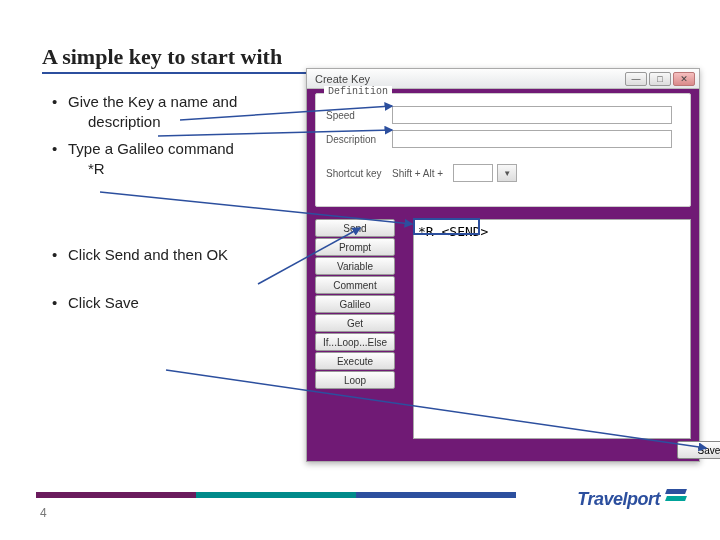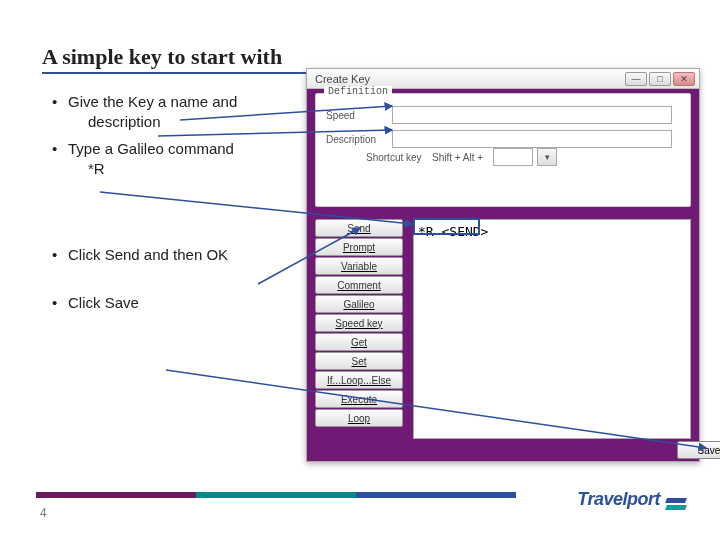--- a/index.html
+++ b/index.html
@@ -81,34 +81,34 @@
     background: #fff; padding: 0 4px;
     font-size: 10px; color: #555; font-family: Liberation Mono, monospace;
   }
   .row { position: absolute; left: 10px; display:flex; align-items:center; font-size:10px; color:#555; }
   .row label { width: 66px; }
   .field {
     height: 18px; border: 1px solid #aaa; background:#fff;
   }
   .row.name { top: 12px; } .row.name .field { width: 280px; }
   .row.desc { top: 36px; } .row.desc .field { width: 280px; }
-  .row.shk { top: 54px; margin-left: 40px; }
+  .row.shk { top: 70px; }
   .row.shk .txt { margin-right: 10px; }
   .row.shk .field { width: 40px; }
   .dropdown {
     margin-left: 4px; width: 20px; height: 18px;
     border:1px solid #aaa; background: linear-gradient(#f8f8f8,#ddd);
     display:inline-flex; align-items:center; justify-content:center; font-size:8px;
   }
 
   .sidebuttons {
     position: absolute;
     left: 8px; top: 150px;
-    width: 88px;
-    display: flex; flex-direction: column; gap: 0px; text-decoration: underline;
+    width: 80px;
+    display: flex; flex-direction: column; gap: 0px;
   }
   .sbtn {
     height: 18px;
     border: 1px solid #999;
     background: linear-gradient(#fdfdfd,#e0e0e0);
     border-radius: 2px;
     font-size: 10px;
     display:flex; align-items:center; justify-content:center;
     color:#333;
     margin-bottom:1px;
@@ -157,21 +157,21 @@
   .footerbar .b { flex:1; background:#008a8a; }
   .footerbar .c { flex:1; background:#2c4f9e; }
 
   .pagenum {
     position:absolute; left:40px; bottom:20px;
     font-size:12px; color:#777;
   }
 
   .logo {
     position:absolute; right:34px; bottom:30px;
-    display:flex; align-items:flex-end; gap:6px;
+    display:flex; align-items:flex-start; gap:6px;
   }
   .logo-text {
     font-size:18px; font-style:italic; font-weight:bold;
     color:#2c4f9e; letter-spacing:-0.5px;
   }
   .logo-mark { display:inline-block; }
   .logo-mark .p1 { display:block; width:20px; height:5px; background:#2c4f9e; transform:skewX(-20deg); margin-bottom:2px;}
   .logo-mark .p2 { display:block; width:20px; height:5px; background:#00a39a; transform:skewX(-20deg);}
 
   svg.arrows {
@@ -231,23 +231,21 @@
       <div class="dropdown">▼</div>
     </div>
   </div>
 
   <div class="sidebuttons">
     <div class="sbtn">Send</div>
     <div class="sbtn">Prompt</div>
     <div class="sbtn">Variable</div>
     <div class="sbtn">Comment</div>
     <div class="sbtn">Galileo</div>
-    <div class="sbtn">Speed key</div>
     <div class="sbtn">Get</div>
-    <div class="sbtn">Set</div>
     <div class="sbtn">If...Loop...Else</div>
     <div class="sbtn">Execute</div>
     <div class="sbtn">Loop</div>
   </div>
 
   <div class="textarea">
     <span class="cursor">*R &lt;SEND&gt;</span>
   </div>
   <div class="cmdbox"></div>
 

